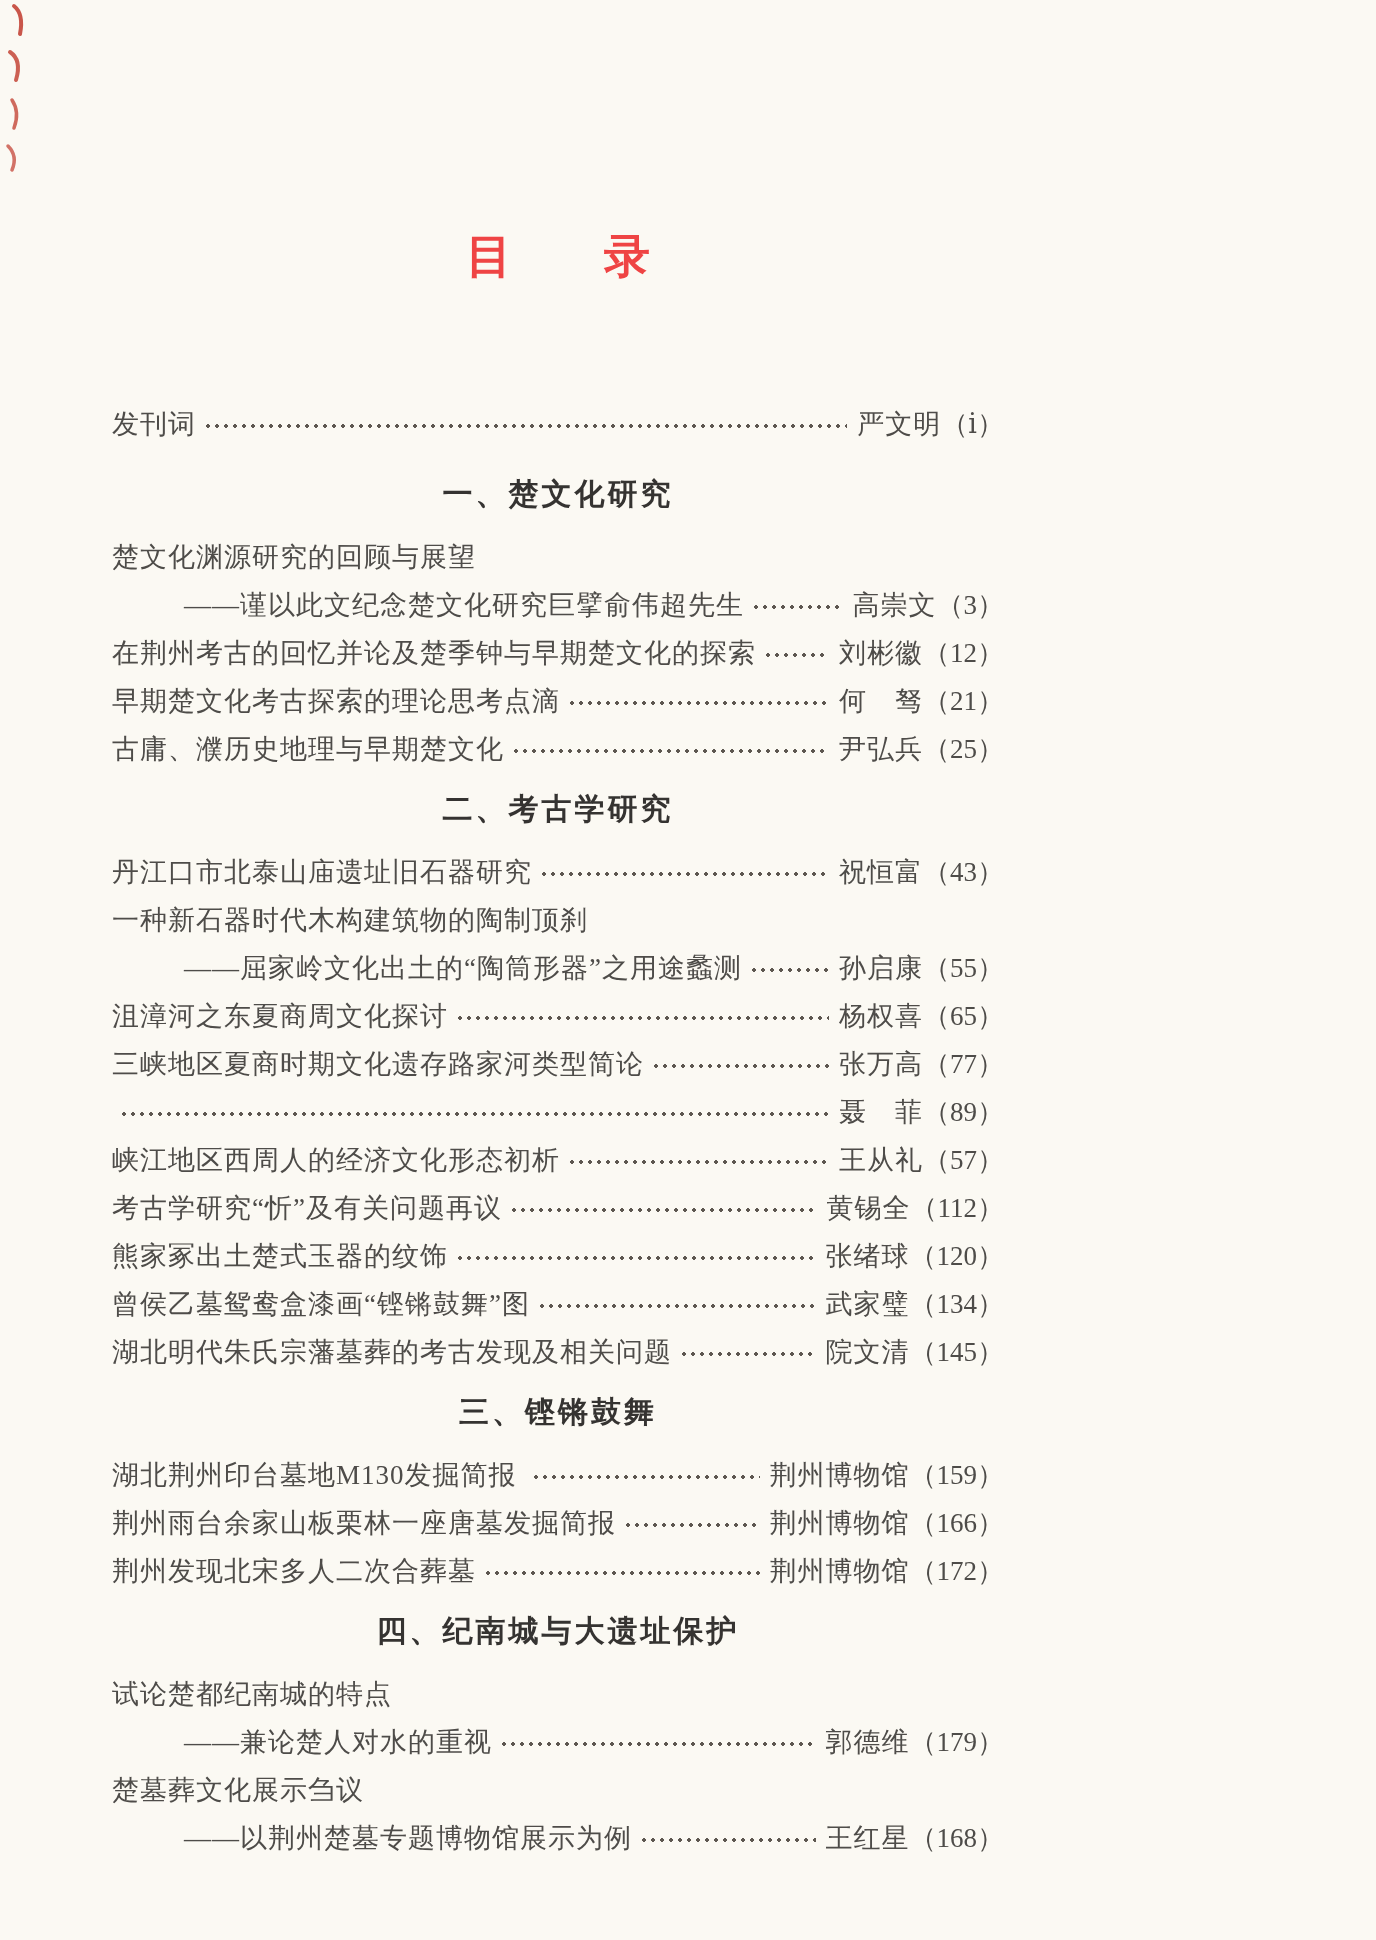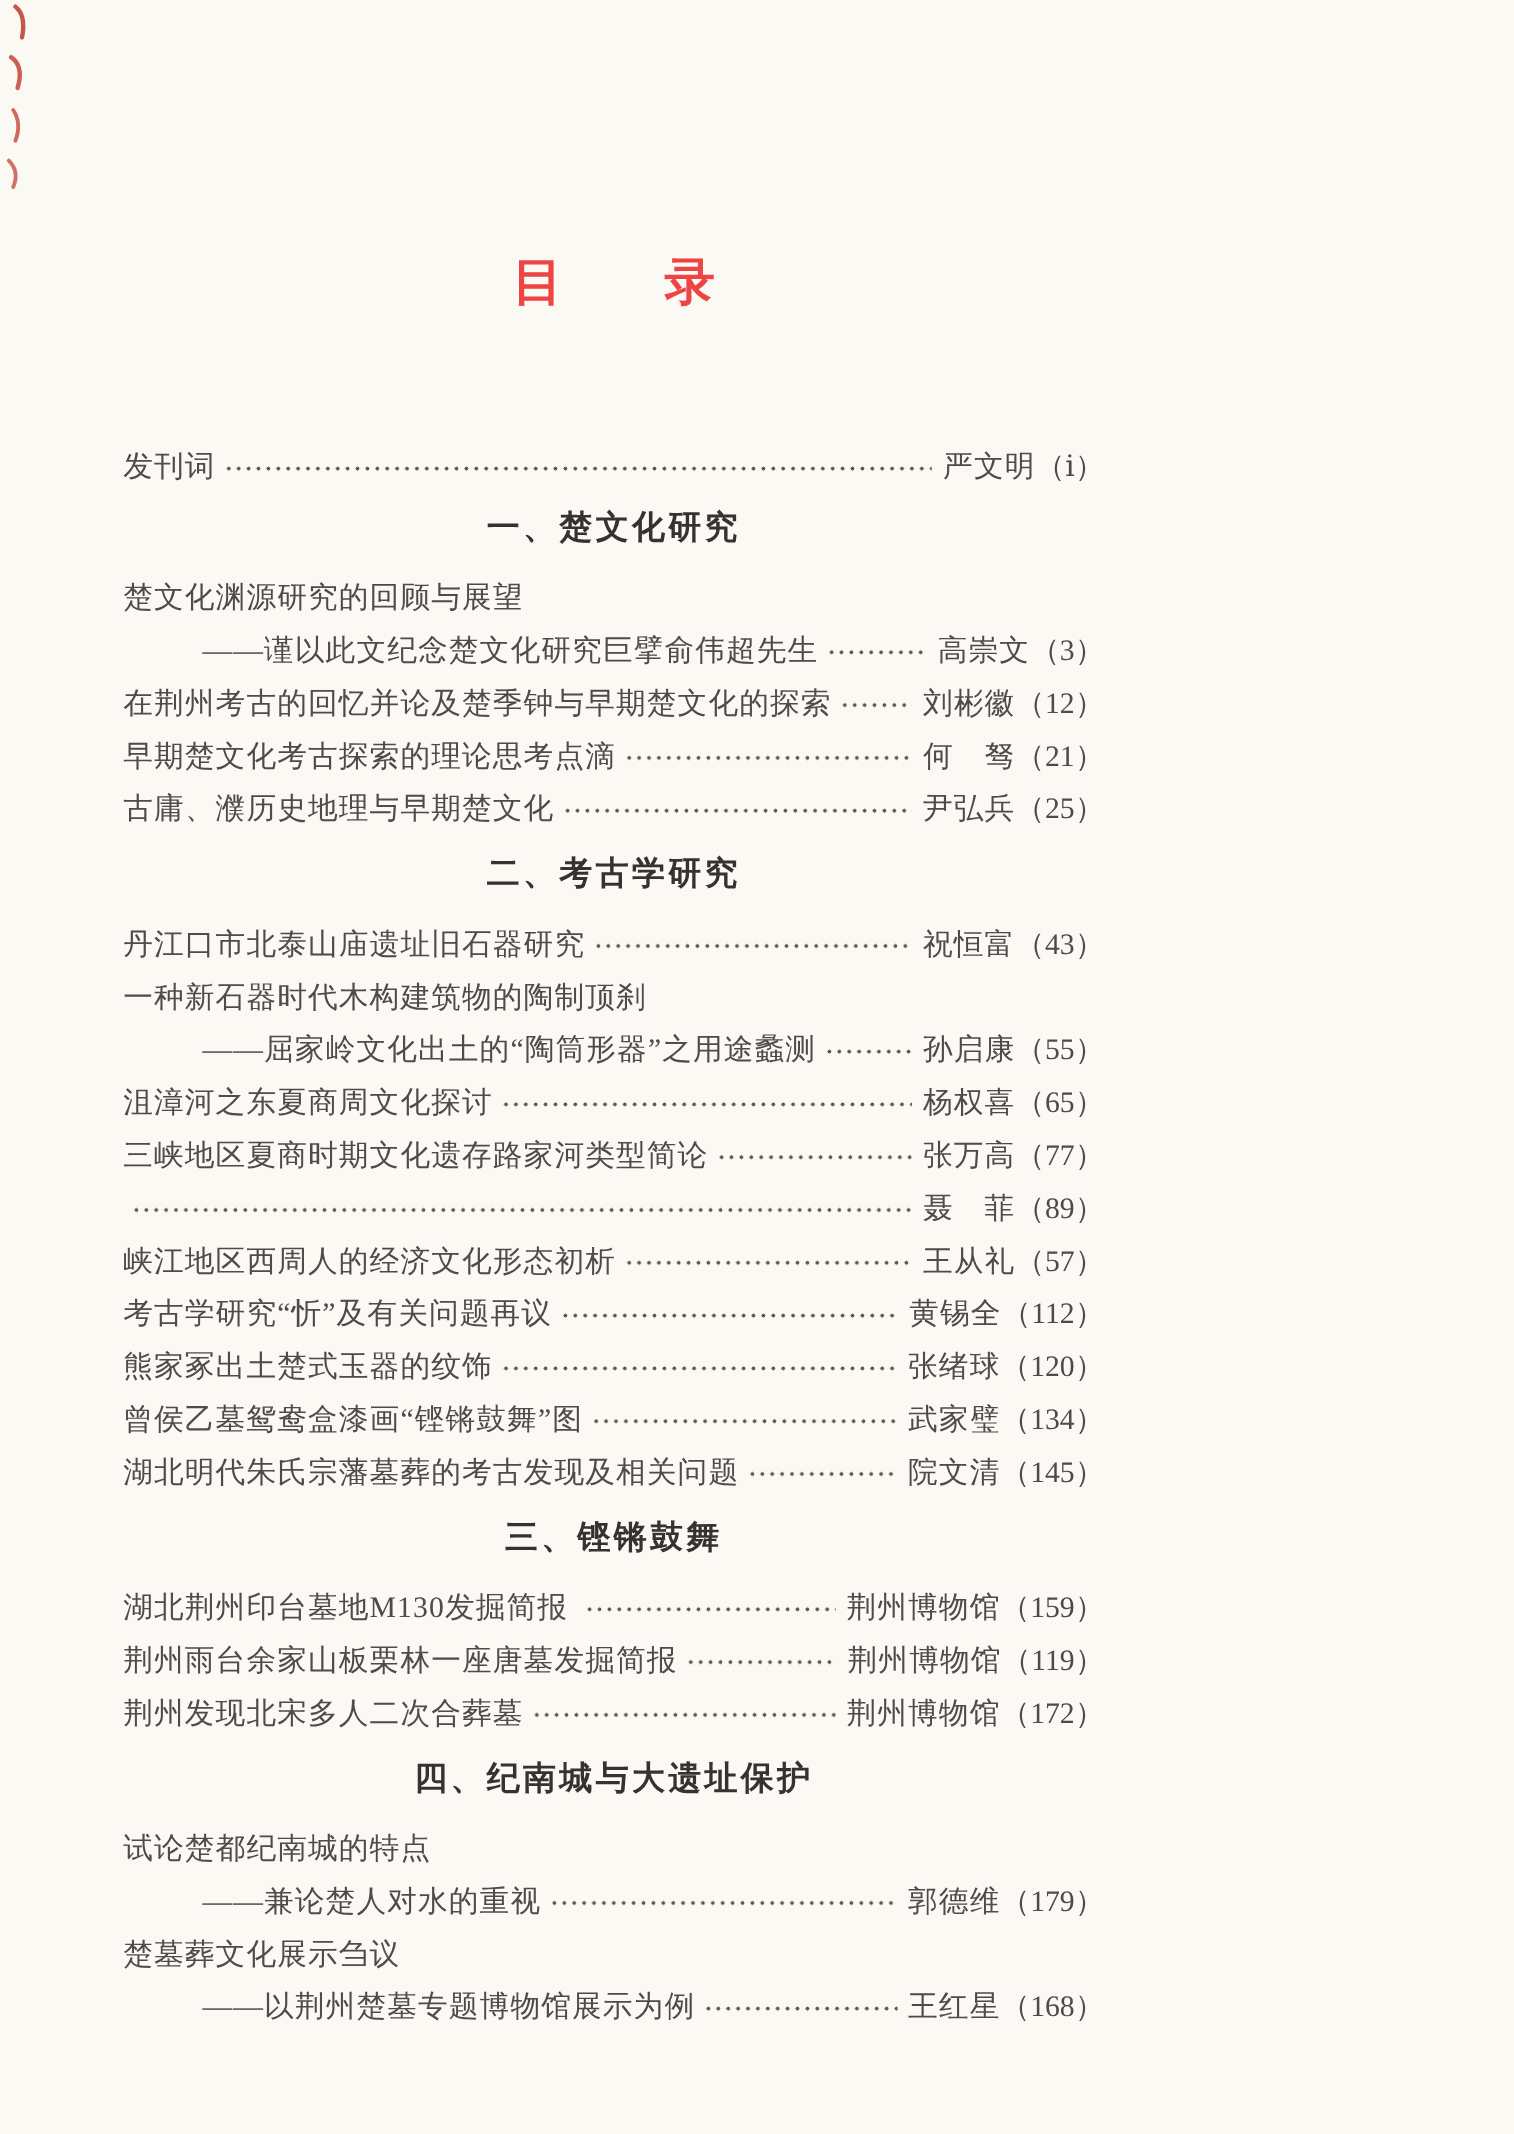--- a/index.html
+++ b/index.html
@@ -52,21 +52,21 @@
   .section-heading{
     height:48px;line-height:48px;
     margin:12px 0 15px 0;
     text-align:center;
     font-family:"Liberation Sans","DejaVu Sans",sans-serif;
     font-weight:600;
     font-size:30px;
     letter-spacing:3px;
     color:#353331;
   }
-  .section-heading.first{margin-top:8px;}
+  .section-heading.first{margin-top:22px;}
 </style>
 </head>
 <body>
 
 <div class="page">
   <svg class="edge-marks" width="60" height="200" viewBox="0 0 60 200">
     <path d="M14 6 Q24 14 20 34" stroke="#c0392b" stroke-width="4" fill="none" stroke-linecap="round" opacity="0.85"></path>
     <path d="M10 52 Q22 60 16 80" stroke="#c0392b" stroke-width="4" fill="none" stroke-linecap="round" opacity="0.8"></path>
     <path d="M12 100 Q20 112 14 128" stroke="#c0392b" stroke-width="3.5" fill="none" stroke-linecap="round" opacity="0.75"></path>
     <path d="M8 146 Q18 156 12 170" stroke="#c0392b" stroke-width="3.5" fill="none" stroke-linecap="round" opacity="0.7"></path>
@@ -89,21 +89,21 @@
         <div class="toc-row"><span class="entry-text">沮漳河之东夏商周文化探讨</span><span class="dots"></span><span class="entry-author">杨权喜</span><span class="entry-page">（65）</span></div>
         <div class="toc-row"><span class="entry-text">三峡地区夏商时期文化遗存路家河类型简论</span><span class="dots"></span><span class="entry-author">张万高</span><span class="entry-page">（77）</span></div>
         <div class="toc-row"><span class="dots"></span><span class="entry-author">聂　菲</span><span class="entry-page">（89）</span></div>
         <div class="toc-row"><span class="entry-text">峡江地区西周人的经济文化形态初析</span><span class="dots"></span><span class="entry-author">王从礼</span><span class="entry-page">（57）</span></div>
         <div class="toc-row"><span class="entry-text">考古学研究“忻”及有关问题再议</span><span class="dots"></span><span class="entry-author">黄锡全</span><span class="entry-page">（112）</span></div>
         <div class="toc-row"><span class="entry-text">熊家冢出土楚式玉器的纹饰</span><span class="dots"></span><span class="entry-author">张绪球</span><span class="entry-page">（120）</span></div>
         <div class="toc-row"><span class="entry-text">曾侯乙墓鸳鸯盒漆画“铿锵鼓舞”图</span><span class="dots"></span><span class="entry-author">武家璧</span><span class="entry-page">（134）</span></div>
         <div class="toc-row"><span class="entry-text">湖北明代朱氏宗藩墓葬的考古发现及相关问题</span><span class="dots"></span><span class="entry-author">院文清</span><span class="entry-page">（145）</span></div>
         <div class="section-heading">三、铿锵鼓舞</div>
         <div class="toc-row"><span class="entry-text">湖北荆州印台墓地M130发掘简报 </span><span class="dots"></span><span class="entry-author">荆州博物馆</span><span class="entry-page">（159）</span></div>
-        <div class="toc-row"><span class="entry-text">荆州雨台余家山板栗林一座唐墓发掘简报</span><span class="dots"></span><span class="entry-author">荆州博物馆</span><span class="entry-page">（119）</span></div>
+        <div class="toc-row"><span class="entry-text">荆州雨台余家山板栗林一座唐墓发掘简报</span><span class="dots"></span><span class="entry-author">荆州博物馆</span><span class="entry-page">（166）</span></div>
         <div class="toc-row"><span class="entry-text">荆州发现北宋多人二次合葬墓</span><span class="dots"></span><span class="entry-author">荆州博物馆</span><span class="entry-page">（172）</span></div>
         <div class="section-heading">四、纪南城与大遗址保护</div>
         <div class="toc-row"><span class="entry-text">试论楚都纪南城的特点</span></div>
         <div class="toc-row indent"><span class="entry-text">——兼论楚人对水的重视</span><span class="dots"></span><span class="entry-author">郭德维</span><span class="entry-page">（179）</span></div>
         <div class="toc-row"><span class="entry-text">楚墓葬文化展示刍议</span></div>
         <div class="toc-row indent"><span class="entry-text">——以荆州楚墓专题博物馆展示为例</span><span class="dots"></span><span class="entry-author">王红星</span><span class="entry-page">（168）</span></div>
       </div>
   </div>
 </div>
 

